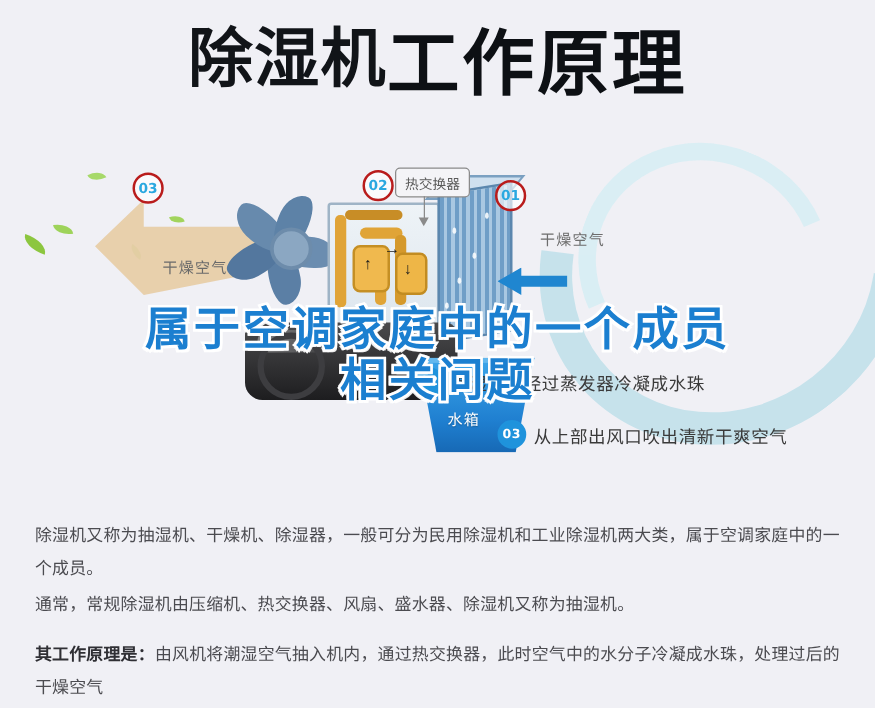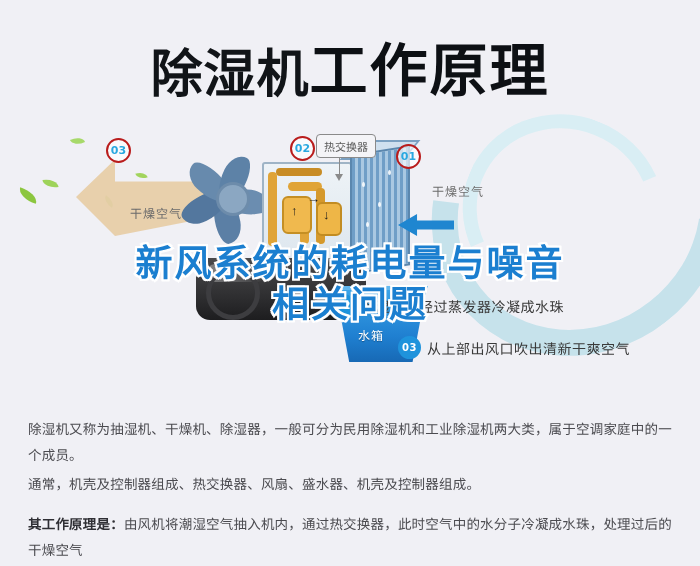--- a/index.html
+++ b/index.html
@@ -9,21 +9,21 @@
     background:#f0f0f5;
     font-family:"Liberation Sans","DejaVu Sans",sans-serif;
     overflow:hidden;
     position:relative;
   }
   .page{position:relative;width:700px;height:566px;}
 
   
   .title-bar{
     position:absolute;left:0;top:22px;width:700px;height:78px;
-    display:flex;align-items:flex-end;justify-content:center;
+    display:flex;align-items:flex-start;justify-content:center;
     letter-spacing:1px;
   }
   .title-a{
     font-size:52px;font-weight:bold;color:#111418;
     font-family:"DejaVu Sans","Liberation Sans",sans-serif;
     line-height:1;
   }
   .title-b{
     font-size:58px;font-weight:bold;color:#0d1014;
     font-family:"DejaVu Sans","Liberation Sans",sans-serif;
@@ -304,25 +304,25 @@
       <span>潮湿空气经过蒸发器冷凝成水珠</span>
     </div>
     <div class="step step-03">
       <span class="badge solid">03</span>
       <span>从上部出风口吹出清新干爽空气</span>
     </div>
 
   </div>
 
   <div class="overlay">
-    <div class="overlay-line">新风系统的耗电量与噪音</div>
+    <div class="overlay-line">属于空调家庭中的一个成员</div>
     <div class="overlay-line">相关问题</div>
   </div>
 
   <div class="body-copy">
     <p>除湿机又称为抽湿机、干燥机、除湿器，一般可分为民用除湿机和工业除湿机两大类，属于空调家庭中的一个成员。</p>
-    <p>通常，机壳及控制器组成、热交换器、风扇、盛水器、机壳及控制器组成。</p>
+    <p>通常，常规除湿机由压缩机、热交换器、风扇、盛水器、除湿机又称为抽湿机。</p>
     <div class="gap"></div>
     <p><b>其工作原理是：</b><span>由风机将潮湿空气抽入机内，通过热交换器，此时空气中的水分子冷凝成水珠，处理过后的干燥空气</span></p>
     <p>排出机外，如此循环使室内湿度保持在适宜的相对湿度。</p>
   </div>
 
 </div>
 
 </body></html>

